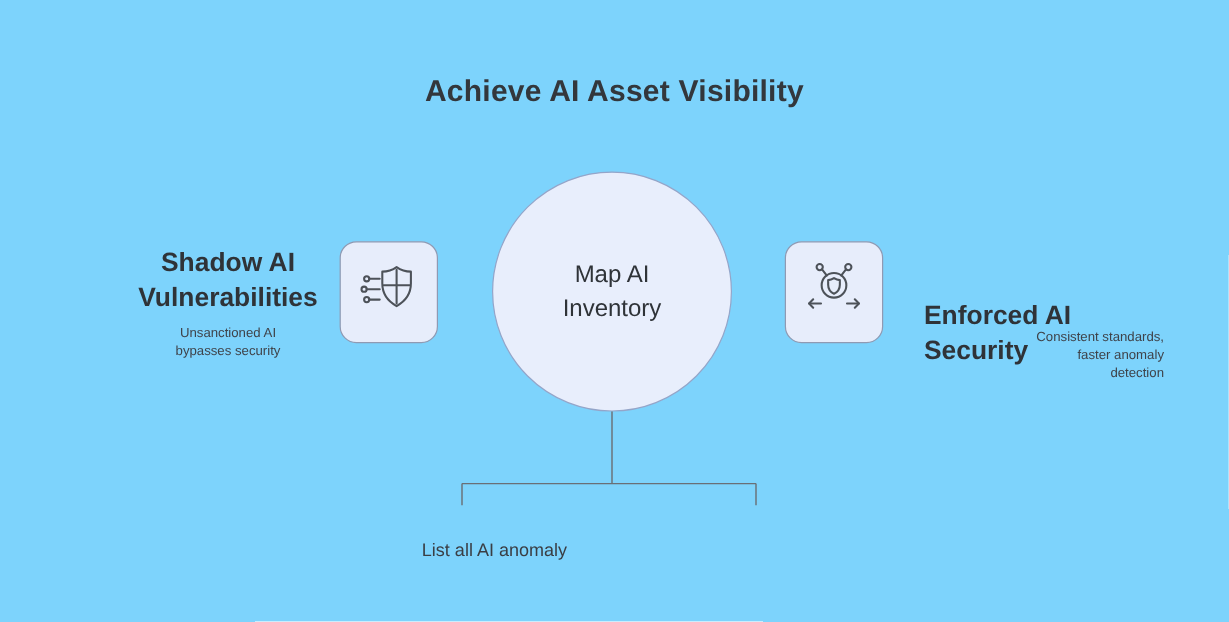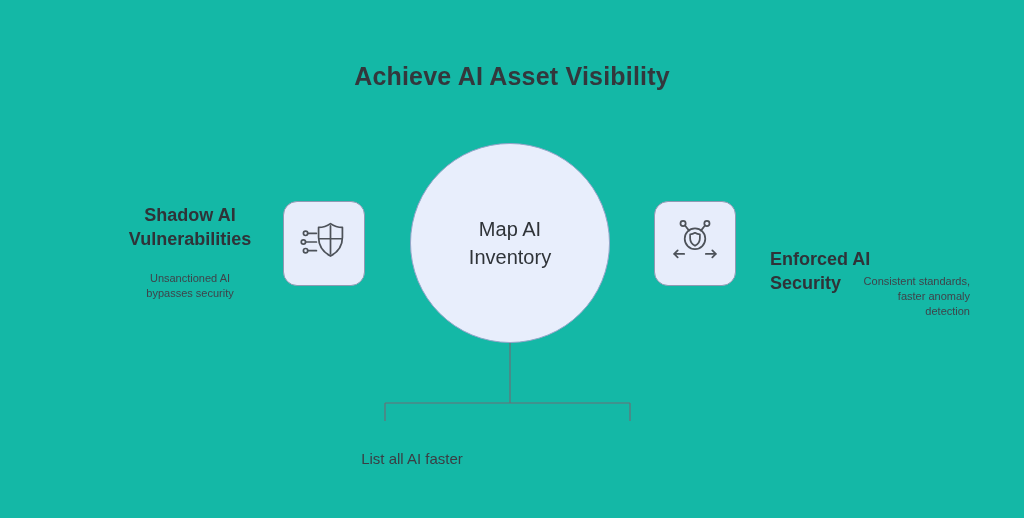--- a/index.html
+++ b/index.html
@@ -1,21 +1,21 @@
 <!DOCTYPE html>
 <html><head>
 <meta charset="utf-8">
 <style>
   * { margin: 0; padding: 0; box-sizing: border-box; }
   html, body { background: #ffffff; }
   .canvas {
     position: relative;
     width: 1024px;
     height: 518px;
-    background: #14b8a6;
+    background: #7dd3fc;
     font-family: "Liberation Sans", sans-serif;
     color: #2f3338;
     overflow: hidden;
   }
   .title {
     position: absolute;
     top: 62px; left: 0; right: 0;
     text-align: center;
     font-size: 25px;
     font-weight: bold;
@@ -48,21 +48,21 @@
     border: 1px solid #8f9ab3;
     display: flex;
     align-items: center;
     justify-content: center;
   }
   .icon-box.left { left: 283px; top: 201px; }
   .icon-box.right { left: 654px; top: 201px; }
   .icon-box svg { width: 52px; height: 52px; }
   .side-heading {
     position: absolute;
-    font-size: 18px;
+    font-size: 22px;
     font-weight: bold;
     line-height: 1.32;
     color: #2f3338;
   }
   .side-desc {
     position: absolute;
     font-size: 11px;
     line-height: 1.35;
     color: #3f434a;
   }
@@ -142,15 +142,15 @@
 faster anomaly
 detection</div>
 
   <svg class="connector" viewBox="0 0 256 86" fill="none" stroke="#6a6f76" stroke-width="1.2">
     <line x1="130" y1="3" x2="130" y2="63"></line>
     <line x1="5" y1="63" x2="250" y2="63"></line>
     <line x1="5" y1="63" x2="5" y2="81"></line>
     <line x1="250" y1="63" x2="250" y2="81"></line>
   </svg>
 
-  <div class="bottom-label first multiline">List all AI faster</div>
+  <div class="bottom-label first multiline">List all AI anomaly</div>
 
 </div>
 
 </body></html>

